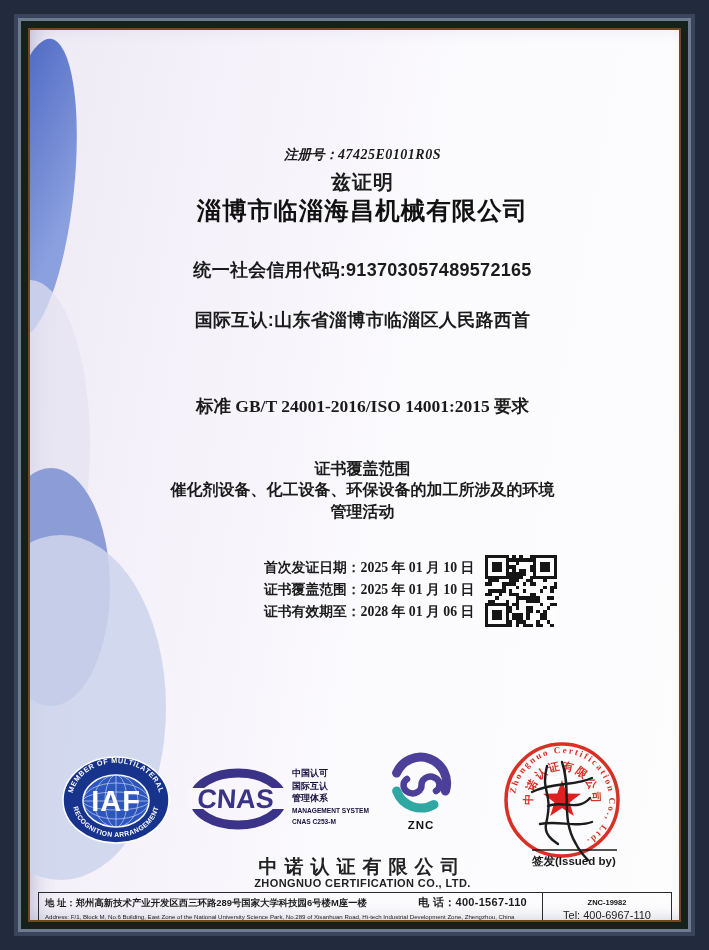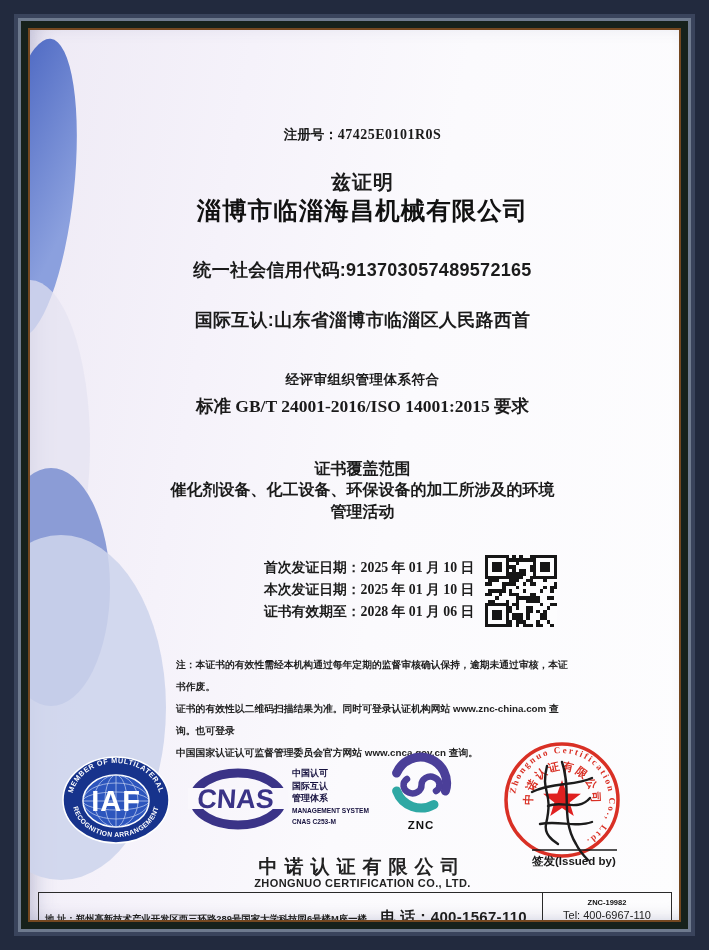--- a/index.html
+++ b/index.html
@@ -21,21 +21,21 @@
   }
   .blob{position:absolute;border-radius:50%;z-index:0;}
   .blob.b1{left:-34px;top:8px;width:78px;height:300px;background:linear-gradient(110deg,#4763c0,#8ba0de 75%);transform:rotate(6deg);}
   .blob.b2{left:-38px;top:438px;width:118px;height:238px;background:#8b9cd6;}
   .blob.b3{left:-74px;top:505px;width:210px;height:345px;background:#cdd4ec;opacity:.88;}
   .blob.b4{left:-60px;top:250px;width:120px;height:330px;background:#e4e2f1;opacity:.7;}
   .content{position:absolute;inset:0;z-index:2;color:#1b1b1b;}
   .abs{position:absolute;}
   .ctr{left:20px;right:4px;text-align:center;}
   .title{top:42px;font-size:33px;font-weight:bold;letter-spacing:2px;color:#151515;}
-  .regline{top:96px;font-size:13.5px;font-weight:bold;}
+  .regline{top:116px;font-size:13.5px;font-weight:bold;font-style:italic;}
   .regno{font-family:"Liberation Serif",serif;font-size:14px;letter-spacing:.5px;}
   .certify{top:139px;font-size:20px;font-weight:bold;letter-spacing:1px;}
   .company{top:164px;font-size:24.5px;font-weight:bold;letter-spacing:1px;color:#111;}
   .infoline{font-size:18px;font-weight:bold;letter-spacing:.3px;}
   .credit{top:228px;}
   .regaddr{top:253px;}
   .auditaddr{top:278px;}
   .conform{top:341px;font-size:13.5px;font-weight:bold;letter-spacing:.5px;}
   .standard{top:364px;font-size:17.5px;font-weight:bold;font-family:"Liberation Serif","Liberation Sans",serif;}
   .scopetitle{top:429px;font-size:16px;font-weight:bold;}
@@ -51,21 +51,21 @@
   .cnastext{left:262px;top:737px;line-height:12.5px;font-size:9px;font-weight:bold;color:#17123f;}
   .cnastext .en{font-size:6.6px;line-height:11px;color:#17123f;}
   .znc{left:356px;top:722px;}
   .znclabel{left:356px;top:789px;width:70px;text-align:center;font-size:11.5px;font-weight:bold;letter-spacing:1px;color:#111;}
   .seal{left:462px;top:702px;}
   .issuercn{top:824px;font-size:19px;font-weight:bold;letter-spacing:7px;color:#222;}
   .issueren{top:847px;font-size:11px;font-weight:bold;letter-spacing:.4px;color:#222;}
   .footerbox{left:8px;right:7px;top:862px;height:33px;border:1.5px solid #2a2a2a;background:transparent;}
   .fb-inner{position:absolute;left:6px;top:2px;right:134px;}
   .fb-row1{display:flex;align-items:baseline;font-size:9.4px;font-weight:bold;white-space:nowrap;color:#1d1d1d;}
-  .fb-row1 .phone{margin-left:auto;padding-right:10px;font-size:15px;letter-spacing:.3px;margin-top:13px;}
+  .fb-row1 .phone{margin-left:auto;padding-right:10px;font-size:11px;letter-spacing:.3px;}
   .fb-row2{font-size:6.1px;color:#222;margin-top:3px;white-space:nowrap;}
   .fb-right{position:absolute;right:0;top:0;bottom:0;width:128px;border-left:1px solid #2a2a2a;display:flex;flex-direction:column;align-items:center;justify-content:center;gap:2px;}
   .fb-code{font-size:7.5px;font-weight:bold;color:#111;}
   .fb-tel{font-size:11px;color:#222;}
 </style>
 </head>
 <body>
 
 <div class="page">
   <div class="paper">
@@ -79,30 +79,29 @@
       <div class="abs ctr regline">
         <span>注册号：</span><span class="regno">47425E0101R0S</span>
       </div>
 
       <div class="abs ctr certify">兹证明</div>
       <div class="abs ctr company">淄博市临淄海昌机械有限公司</div>
 
       <div class="abs ctr infoline credit">统一社会信用代码:913703057489572165</div>
       <div class="abs ctr infoline auditaddr">国际互认:山东省淄博市临淄区人民路西首</div>
 
-      <div class="abs ctr conform">经评审组织管理体系符合</div>
       <div class="abs ctr standard">标准 GB/T 24001-2016/ISO 14001:2015 要求</div>
 
       <div class="abs ctr scopetitle">证书覆盖范围</div>
       <div class="abs ctr scope1">催化剂设备、化工设备、环保设备的加工所涉及的环境</div>
       <div class="abs ctr scope2">管理活动</div>
 
       <div class="abs dates">
         <div><span>首次发证日期：</span><span class="val">2025 年 01 月 10 日</span></div>
-        <div><span>本次发证日期：</span><span class="val">2025 年 01 月 10 日</span></div>
+        <div><span>证书覆盖范围：</span><span class="val">2025 年 01 月 10 日</span></div>
         <div><span>证书有效期至：</span><span class="val">2028 年 01 月 06 日</span></div>
       </div>
 
       <div class="abs qr">
           <i style="grid-row:1;grid-column:1;background:#161616"></i>
           <i style="grid-row:1;grid-column:2;background:#161616"></i>
           <i style="grid-row:1;grid-column:3;background:#161616"></i>
           <i style="grid-row:1;grid-column:4;background:#161616"></i>
           <i style="grid-row:1;grid-column:5;background:#161616"></i>
           <i style="grid-row:1;grid-column:6;background:#161616"></i>
@@ -536,25 +535,20 @@
           <i style="grid-row:21;grid-column:14;background:#161616"></i>
           <i style="grid-row:21;grid-column:15;"></i>
           <i style="grid-row:21;grid-column:16;background:#161616"></i>
           <i style="grid-row:21;grid-column:17;background:#161616"></i>
           <i style="grid-row:21;grid-column:18;"></i>
           <i style="grid-row:21;grid-column:19;"></i>
           <i style="grid-row:21;grid-column:20;background:#161616"></i>
           <i style="grid-row:21;grid-column:21;"></i>
         </div>
 
-      <div class="abs notes">
-        <div>注：本证书的有效性需经本机构通过每年定期的监督审核确认保持，逾期未通过审核，本证书作废。</div>
-        <div>证书的有效性以二维码扫描结果为准。同时可登录认证机构网站 www.znc-china.com 查询。也可登录</div>
-        <div>中国国家认证认可监督管理委员会官方网站 www.cnca.gov.cn 查询。</div>
-      </div>
 
       <svg class="abs iaf" width="112" height="92" viewBox="0 0 112 92">
         <defs>
           <path id="iafTop" d="M12,46 a44,37 0 0 1 88,0"></path>
           <path id="iafBot" d="M13,48 a43,35 0 0 0 86,0"></path>
           <clipPath id="globeClip">
               <ellipse cx="56" cy="47" rx="33" ry="26"></ellipse>
             </clipPath>
         </defs>
         <ellipse cx="56" cy="46" rx="53" ry="43" fill="#17338c" stroke="#ffffff" stroke-width="1.5"></ellipse>

